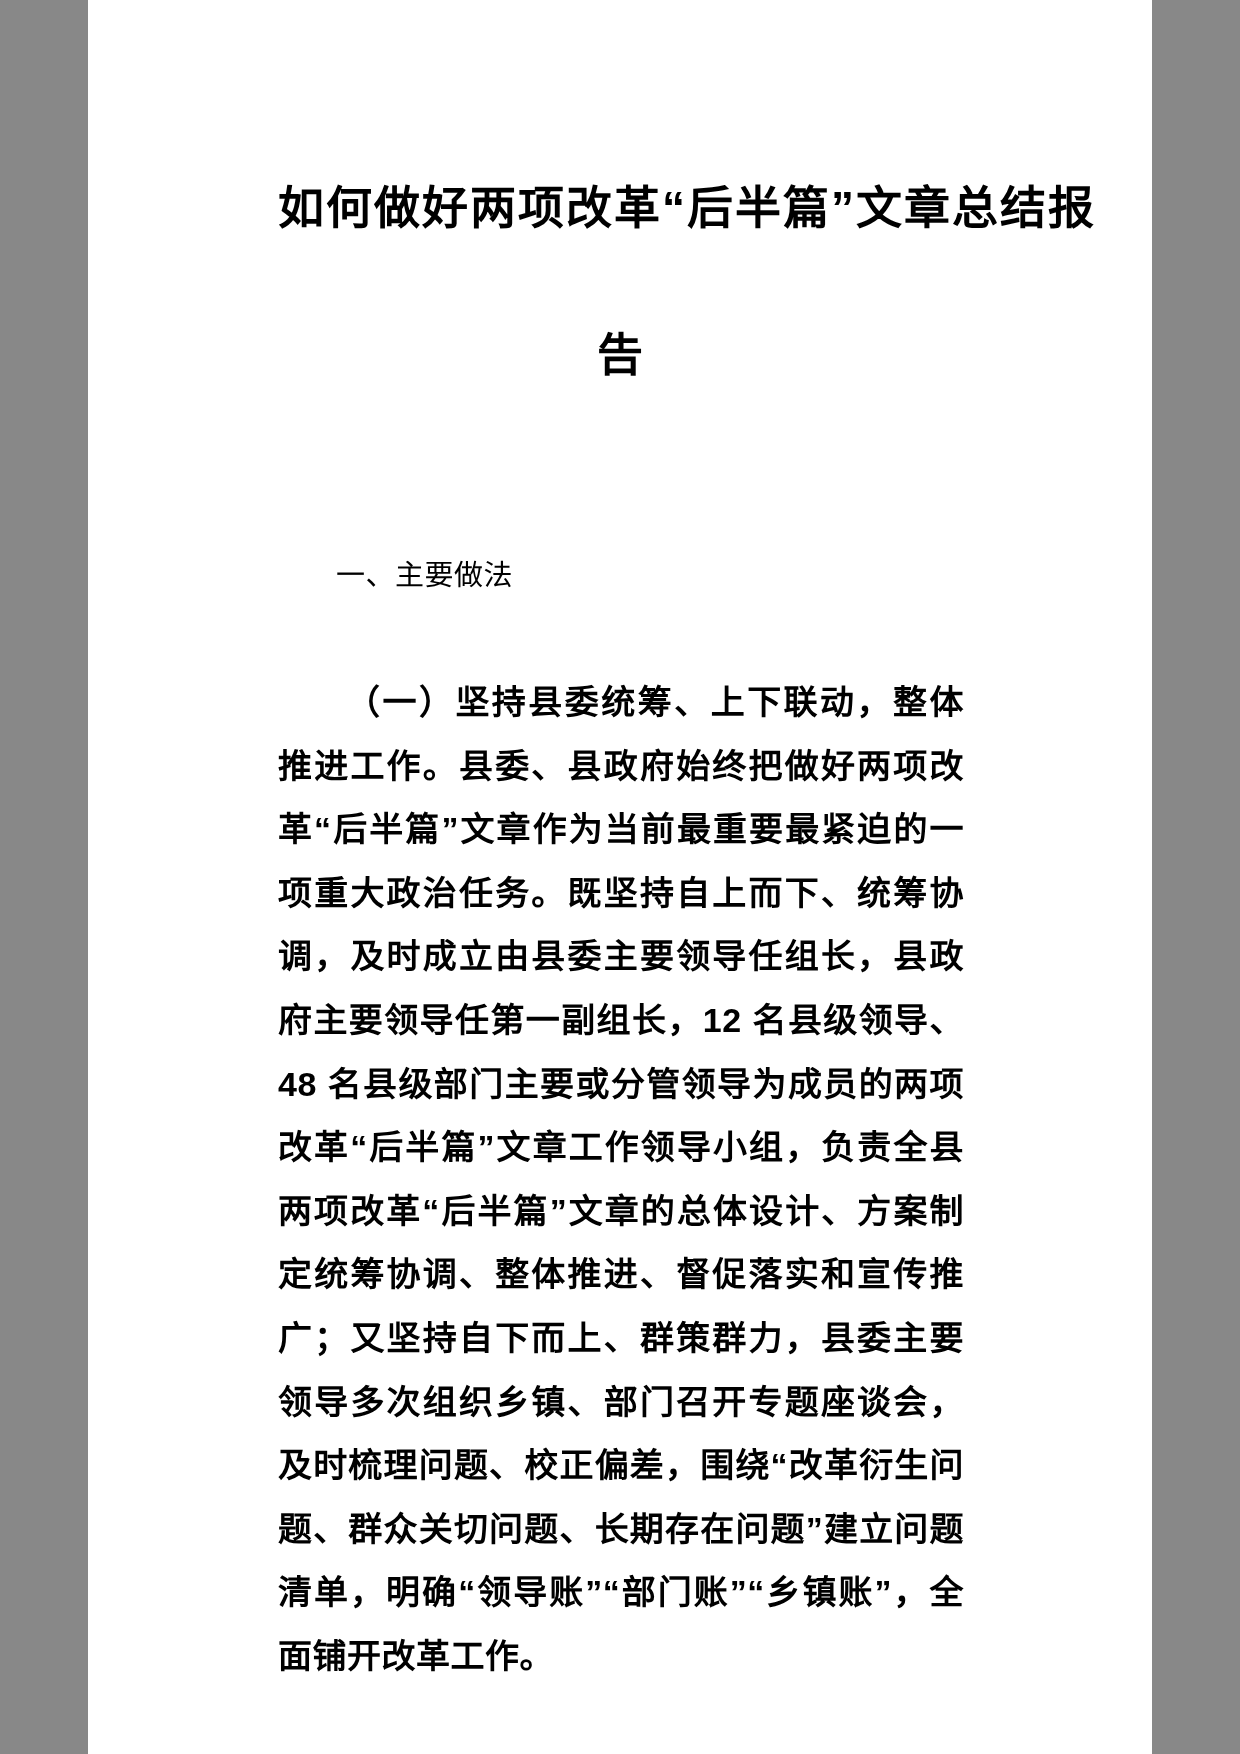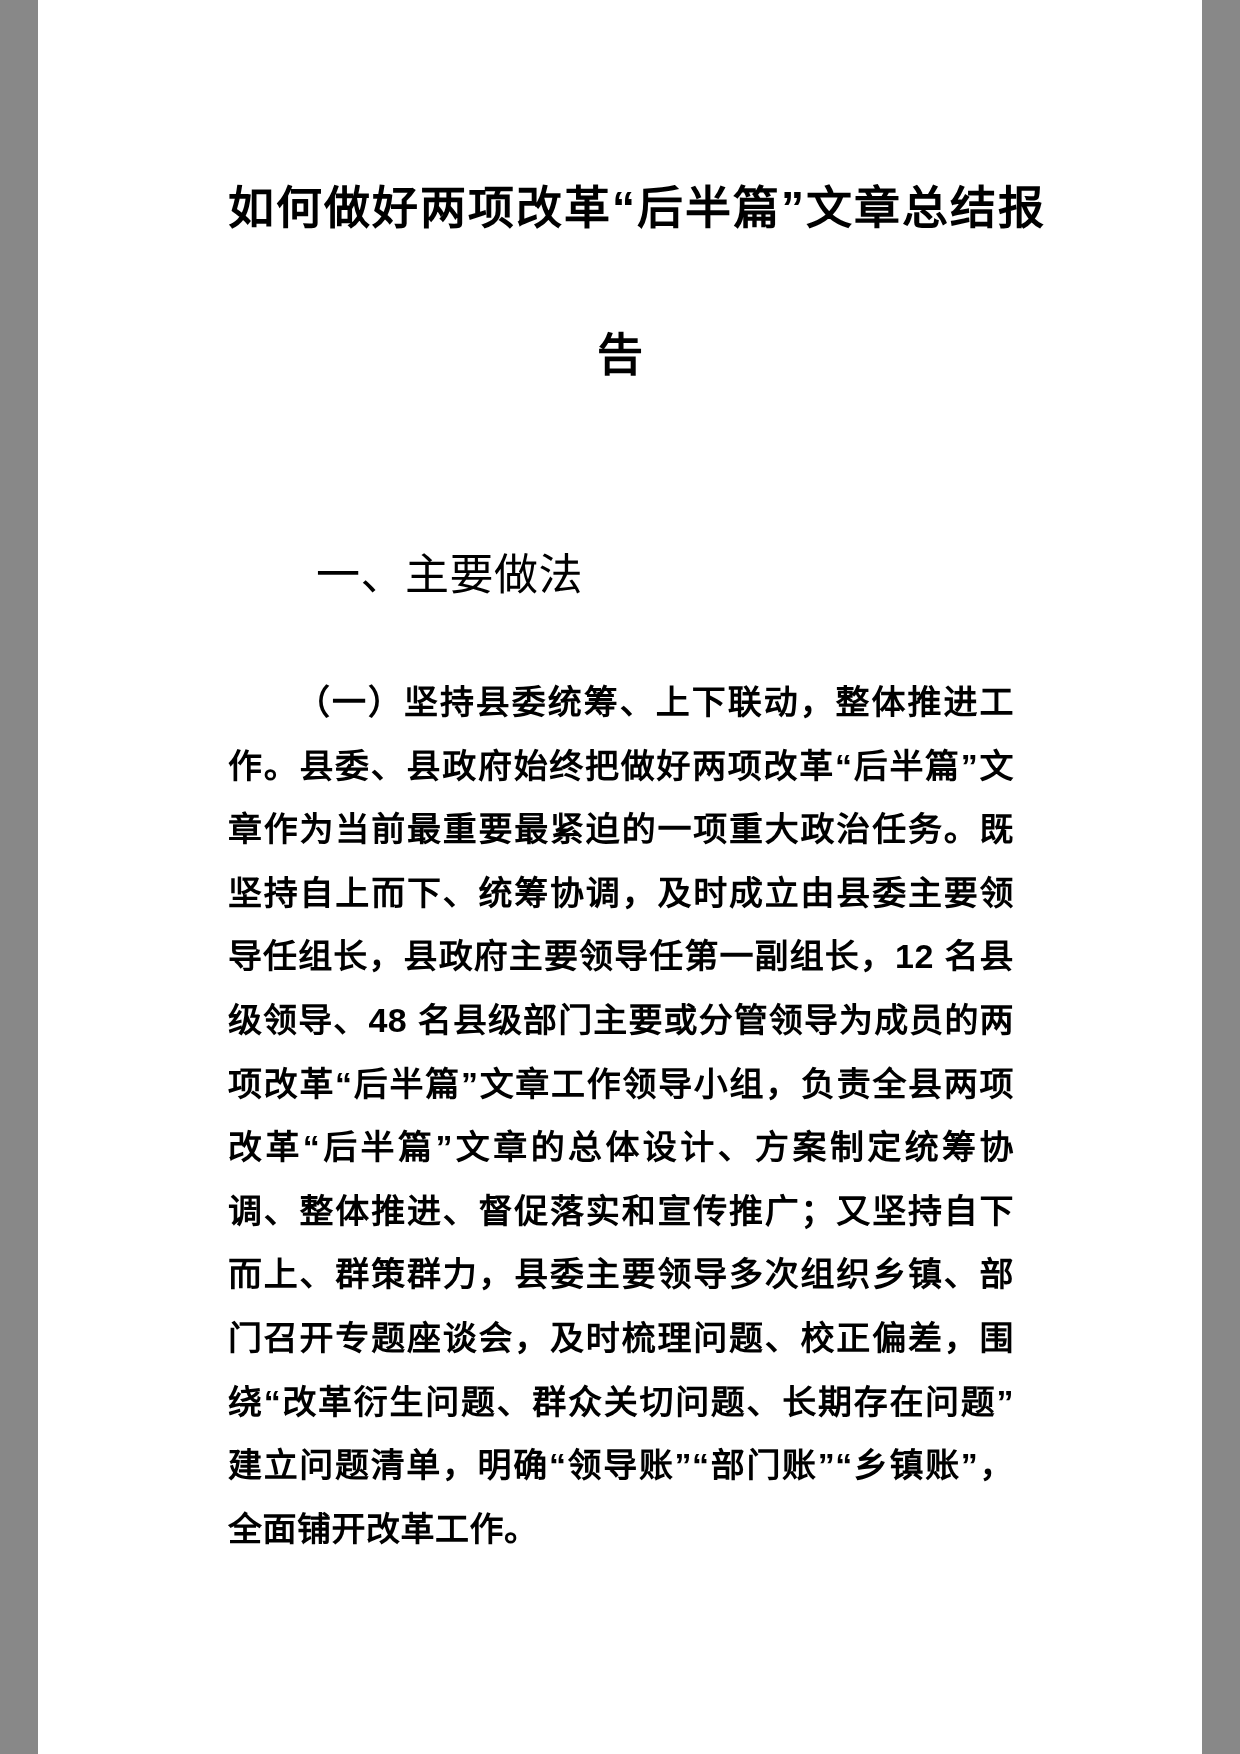--- a/index.html
+++ b/index.html
@@ -1,19 +1,19 @@
 <!DOCTYPE html>
 <html lang="zh-CN"><head>
 <meta charset="utf-8">
 <style>
   * { margin: 0; padding: 0; box-sizing: border-box; }
   html, body { background: #888; }
   .page {
     position: relative;
-    width: 1164px;
+    width: 1064px;
     height: 1754px;
     margin: 0 auto;
     background: #ffffff;
     color: #000000;
     overflow: hidden;
     font-family: "Liberation Sans", sans-serif;
   }
   .content {
     padding: 0 188px 0 190px;
   }
@@ -21,21 +21,21 @@
     margin-top: 135px;
     font-size: 46px;
     font-weight: 700;
     line-height: 147px;
     text-align: center;
     letter-spacing: 2px;
     white-space: nowrap;
   }
   .section-heading {
     margin-top: 114px;
-    font-size: 44px;
+    font-size: 29px;
     font-weight: 400;
     line-height: 64px;
     text-indent: 2em;
     letter-spacing: 0.5px;
   }
   .body-para {
     margin-top: 64px;
     font-size: 34px;
     font-weight: 700;
     line-height: 63.6px;

